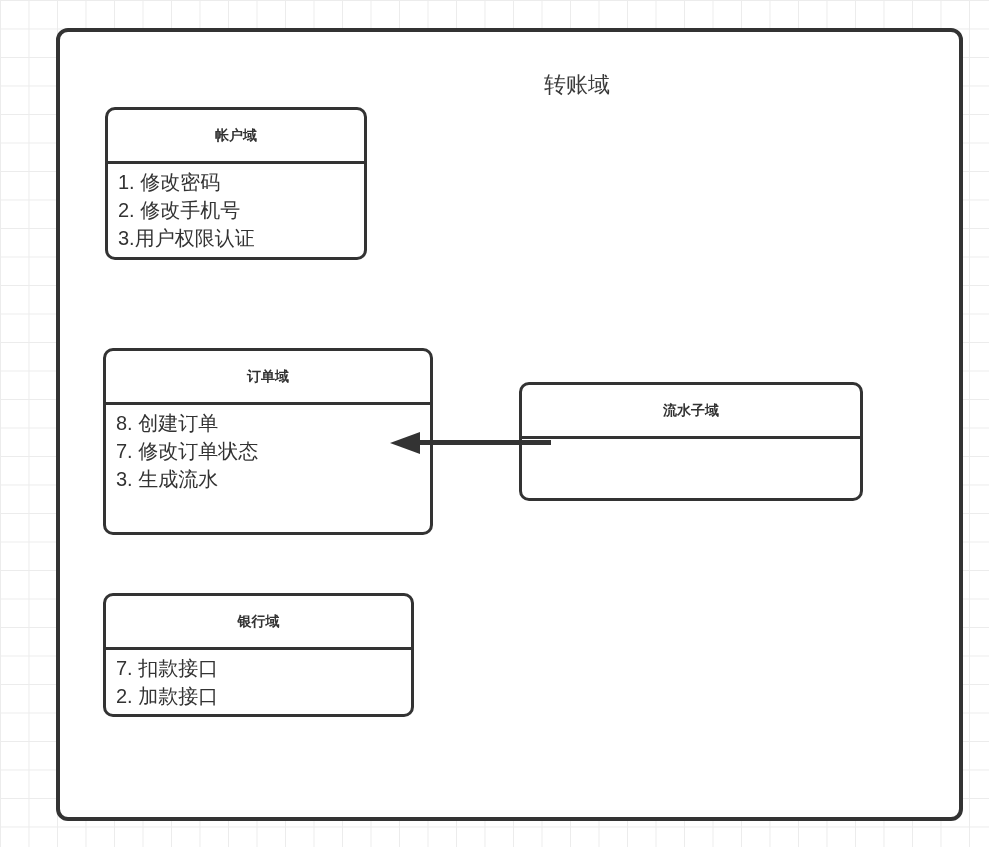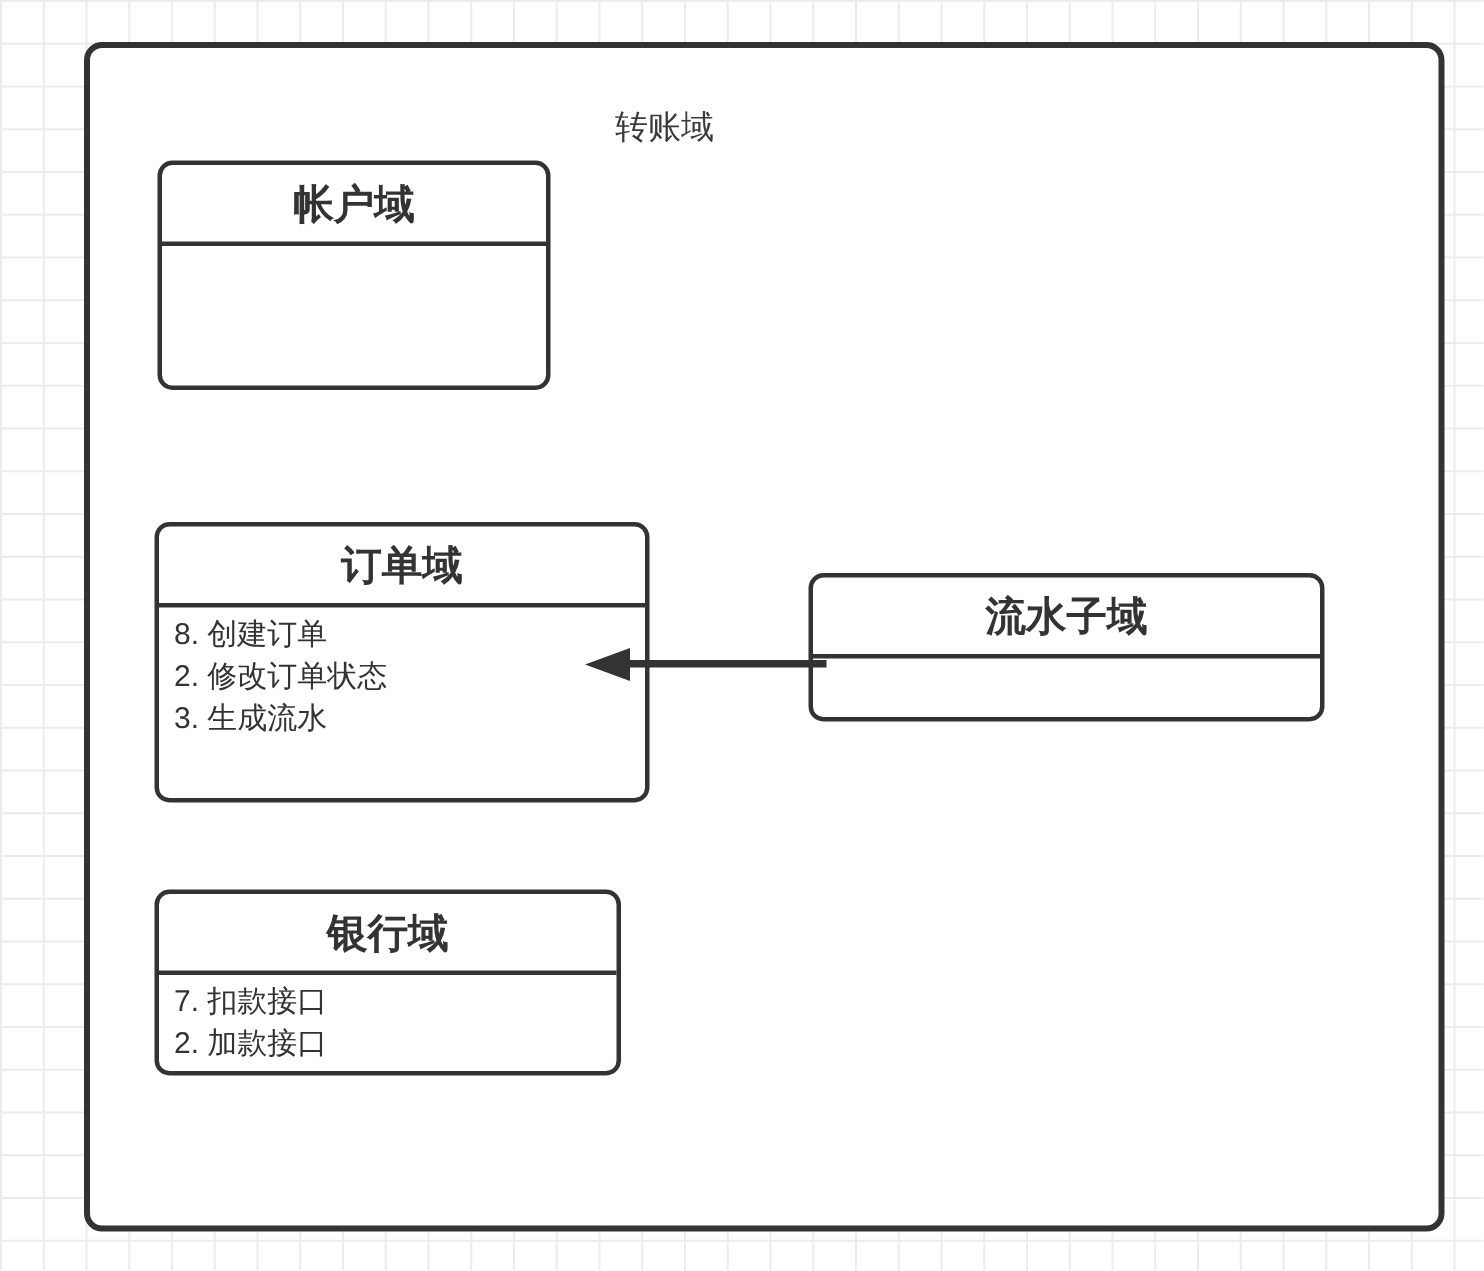--- a/index.html
+++ b/index.html
@@ -28,50 +28,50 @@
     height: 793px;
     border: 4px solid #333333;
     border-radius: 12px;
     background: #ffffff;
   }
   .diagram-title {
     position: absolute;
     left: 410px;
     top: 72px;
     width: 200px;
-    text-align: left;
+    text-align: right;
     font-size: 22px;
     line-height: 26px;
     color: #3a3a3a;
   }
   .dbox {
     position: absolute;
     border: 3px solid #333333;
     border-radius: 10px;
     background: #ffffff;
   }
   .dbox-title {
     height: 54px;
     border-bottom: 3px solid #333333;
     display: flex;
     align-items: center;
     justify-content: center;
     font-weight: bold;
-    font-size: 27px;
+    font-size: 14px;
   }
   .dbox-body {
     padding: 4px 10px 0 10px;
     font-size: 20px;
     line-height: 28px;
   }
   .dbox-body.centered-one { padding-top: 15px; }
 
   #box-account { left: 105px; top: 107px; width: 262px; height: 153px; }
   #box-order   { left: 103px; top: 348px; width: 330px; height: 187px; }
-  #box-flow    { left: 539px; top: 382px; width: 344px; height: 99px; }
+  #box-flow    { left: 519px; top: 382px; width: 344px; height: 119px; }
   #box-bank    { left: 103px; top: 593px; width: 311px; height: 124px; }
 
   .arrow-line {
     position: absolute;
     left: 418px;
     top: 440px;
     width: 133px;
     height: 5px;
     background: #333333;
   }
@@ -91,27 +91,32 @@
 <body>
 
 <div class="page">
 
   <div class="outer-box"></div>
 
   <div class="diagram-title">转账域</div>
 
   <div class="dbox" id="box-account">
     <div class="dbox-title">帐户域</div>
+    <div class="dbox-body">
+      <div class="dbox-item">1. 修改密码</div>
+      <div class="dbox-item">2. 修改手机号</div>
+      <div class="dbox-item">3.用户权限认证</div>
+    </div>
   </div>
 
   <div class="dbox" id="box-order">
     <div class="dbox-title">订单域</div>
     <div class="dbox-body">
       <div class="dbox-item">8. 创建订单</div>
-      <div class="dbox-item">2. 修改订单状态</div>
+      <div class="dbox-item">7. 修改订单状态</div>
       <div class="dbox-item">3. 生成流水</div>
     </div>
   </div>
 
   <div class="dbox" id="box-flow">
     <div class="dbox-title">流水子域</div>
   </div>
 
   <div class="dbox" id="box-bank">
     <div class="dbox-title">银行域</div>

